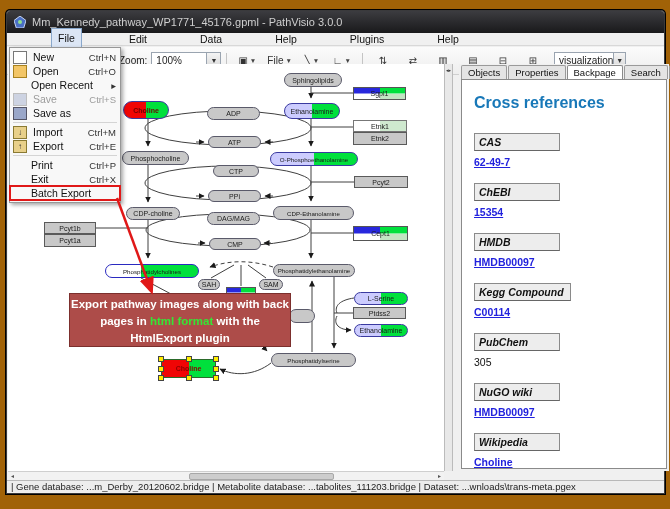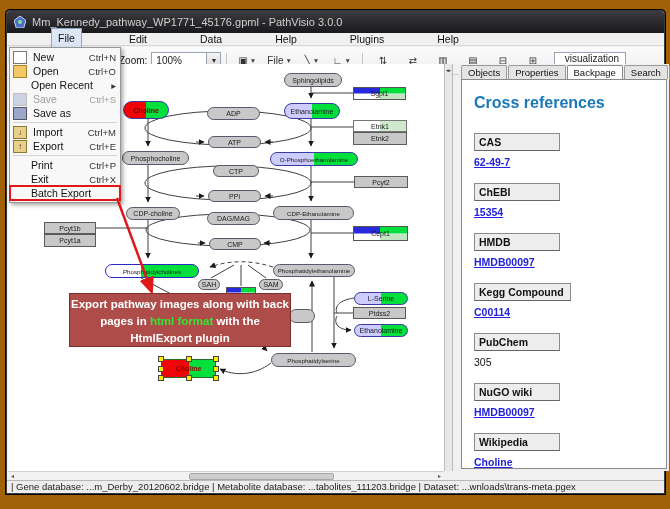--- a/index.html
+++ b/index.html
@@ -23,21 +23,21 @@
   #canvas{position:absolute;left:1px;top:53px;width:436px;height:407px;background:#ffffff;overflow:hidden;}
   #splitter{position:absolute;left:437px;top:53px;width:9px;height:407px;background:#e8e8e8;border-left:1px solid #bbb;border-right:1px solid #bbb;box-sizing:border-box;font-size:5px;color:#333;text-align:center;padding-top:3px;}
   #sidepanel{position:absolute;left:452px;top:53px;width:210px;height:407px;background:#f0f0f0;box-sizing:border-box;}
   
   #tabs{display:flex;height:14px;margin-top:1px;padding-left:2px;font-size:9.5px;color:#111;}
   .tab{padding:1px 6px 0 6px;border:1px solid #9a9a9a;border-bottom:none;background:#e4e4e4;margin-right:1px;border-radius:2px 2px 0 0;line-height:12px;white-space:nowrap;}
   .tab.active{background:#fff;font-weight:normal;position:relative;top:0px;border-color:#8a8a8a;}
   #panel-body{position:absolute;left:2px;top:15px;right:2px;bottom:2px;background:#fff;border:1px solid #8a8a8a;overflow:hidden;padding:10px 0 0 12px;box-sizing:border-box;}
   .crossref-heading{color:#1878b8;font-weight:bold;font-size:16px;margin:4px 0 20px 0;}
   .section{margin-bottom:14px;}
-  .section-header{display:inline-block;min-width:74px;background:#ededed;border:1px solid #8a8a8a;border-bottom-color:#666;padding:2px 6px 2px 4px;font-weight:bold;font-size:10.5px;color:#111;}
+  .section-header{display:inline-block;min-width:74px;background:#ededed;border:1px solid #8a8a8a;border-bottom-color:#666;padding:2px 6px 2px 4px;font-weight:bold;font-size:10.5px;color:#111;font-style:italic;}
   .section-value{margin-top:5px;font-size:10.5px;}
   .section-value a{color:#2222dd;font-weight:bold;text-decoration:underline;}
   .section-value .plain{color:#111;}
   
   .node{position:absolute;display:flex;align-items:center;justify-content:center;font-size:7px;color:#1a1a1a;box-sizing:border-box;overflow:hidden;white-space:nowrap;}
   .node.tiny{font-size:6.2px;}
   .s-gray{background:#c8c8c8;border:1px solid #5a5a6a;border-radius:8px;}
   .s-grayrect{background:#c8c8c8;border:1px solid #5a5a5a;border-radius:0;}
   .s-redgreen{background:linear-gradient(to right,#f00505 50%,#00e03c 50%);border:1px solid #3a3aa0;border-radius:9px;color:#6d0000;font-weight:bold;}
   .s-lavgreen{background:linear-gradient(to right,#ccccfe 50%,#00e03c 50%);border:1px solid #3a3aa0;border-radius:9px;}
@@ -108,21 +108,21 @@
         </span>
       <span class="tb-btn">╲<span class="caret">▼</span></span>
       <span class="tb-btn">∟<span class="caret">▼</span></span>
       <span class="tb-sep"></span>
       <span class="tb-btn">⇅</span>
       <span class="tb-btn">⇄</span>
       <span class="tb-btn">▥</span>
       <span class="tb-btn">▤</span>
       <span class="tb-btn">⊟</span>
       <span class="tb-btn">⊞</span>
-      <span class="combo" style="width:66px;margin-left:6px;flex-direction:column;">
+      <span class="combo" style="width:66px;margin-left:6px;">
         <span>visualization</span>
         <span class="arrow-btn" style="margin-left:auto;">▼</span>
       </span>
     </div>
 
     <div id="canvas">
       <svg width="436" height="407" style="position:absolute;left:0;top:0;">
         <defs>
           <marker id="ah" markerWidth="7" markerHeight="7" refX="5.5" refY="3" orient="auto">
             <path d="M0,0 L6,3 L0,6 Z" fill="#1a1a1a"></path>

